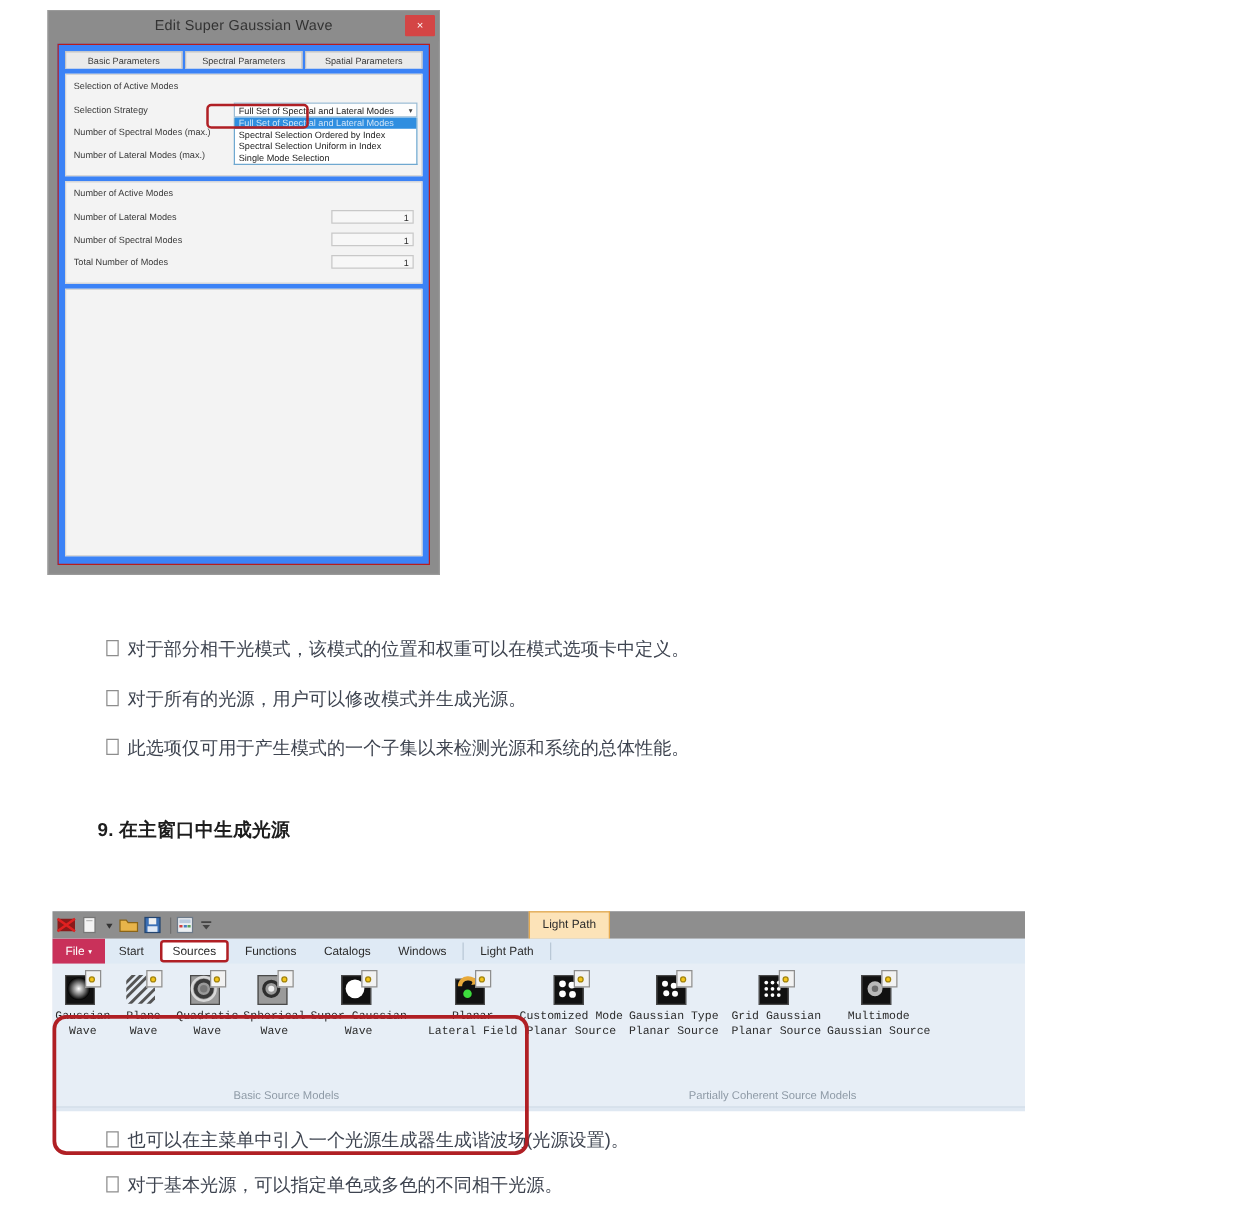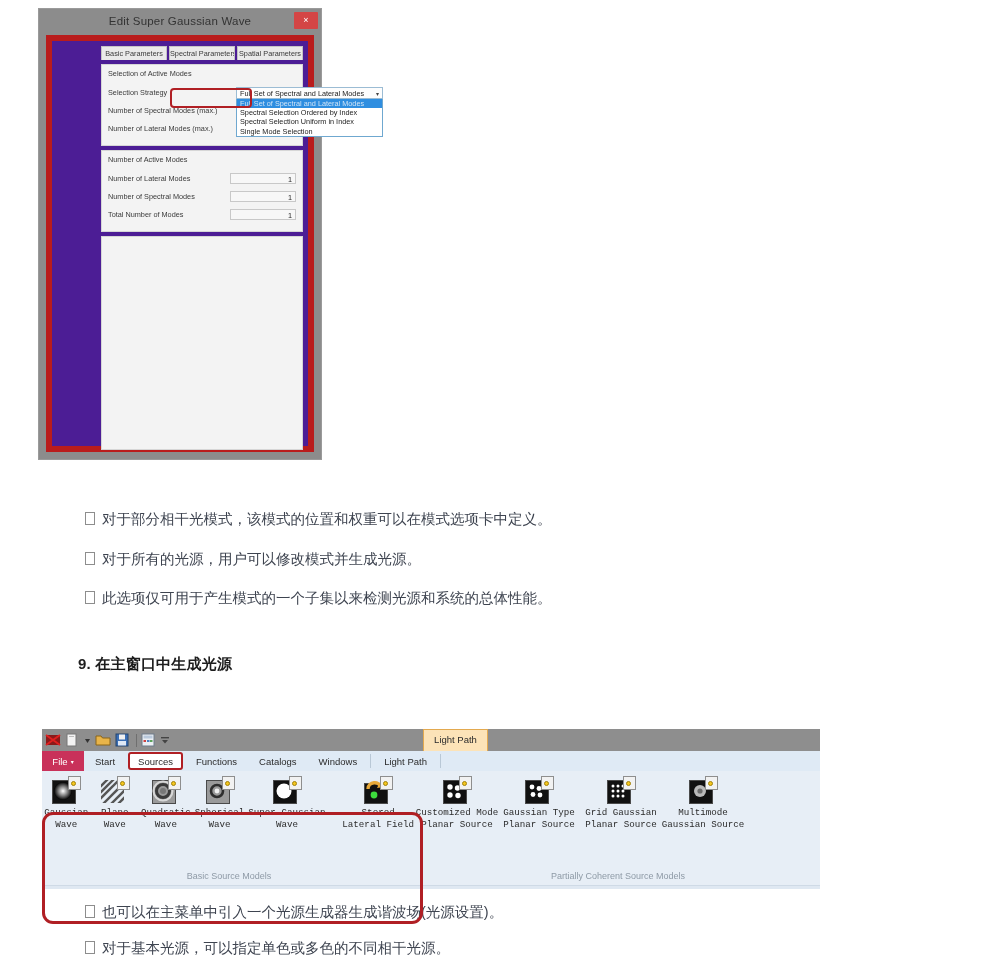--- a/index.html
+++ b/index.html
@@ -15,21 +15,21 @@
     font-family: "Liberation Sans", "DejaVu Sans", sans-serif;
     color: #3c3c3c;
     overflow: hidden;
   }
 
   
   .dialog-shot {
     position: absolute;
     left: 38px;
     top: 8px;
-    width: 284px;
+    width: 314px;
     height: 452px;
     background: #8c8c8c;
     border: 1px solid #9a9a9a;
     box-sizing: border-box;
     padding: 0;
     filter: blur(0.15px);
   }
   .dlg-titlebar {
     height: 24px;
     background: #8c8c8c;
@@ -55,24 +55,23 @@
     line-height: 17px;
     text-align: center;
     border-radius: 1px;
   }
   .dlg-body {
     position: absolute;
     left: 7px;
     top: 26px;
     right: 7px;
     bottom: 7px;
-    background: #4c1d95;
-    border: 6px solid #b91c1c;
-    box-sizing: border-box;
-    padding-left: 44px;
+    background: #3b82f6;
+    border: 1px solid #b91c1c;
+    box-sizing: border-box;
   }
   .tab-row {
     display: flex;
     margin: 5px 5px 0 5px;
     gap: 2px;
   }
   .tab {
     flex: 1;
     height: 13px;
     line-height: 13px;
@@ -660,21 +659,21 @@
         <div class="rb-item wide">
           <span class="rb-icon">
             <span class="ico-sq" style="top:7px;height:19px"></span>
             <svg style="position:absolute;left:1px;top:2px" width="26" height="26" viewBox="0 0 26 26">
               <path d="M4 11 C4 3, 16 3, 16 9" fill="none" stroke="#e8a93a" stroke-width="3.4"></path>
               <path d="M16 4 L20 9 L13 10 Z" fill="#e8a93a"></path>
               <circle cx="10" cy="17" r="3.4" fill="#3ddc3d"></circle>
             </svg>
             <span class="ico-badge"></span>
           </span>
-          <span class="rb-label">Stored</span>
+          <span class="rb-label">Planar</span>
           <span class="rb-label">Lateral Field</span>
         </div>
       </div>
       <div class="rb-group-title">Basic Source Models</div>
     </div>
 
     <div class="rb-group g2">
       <div class="rb-items">
 
         <div class="rb-item wide">

